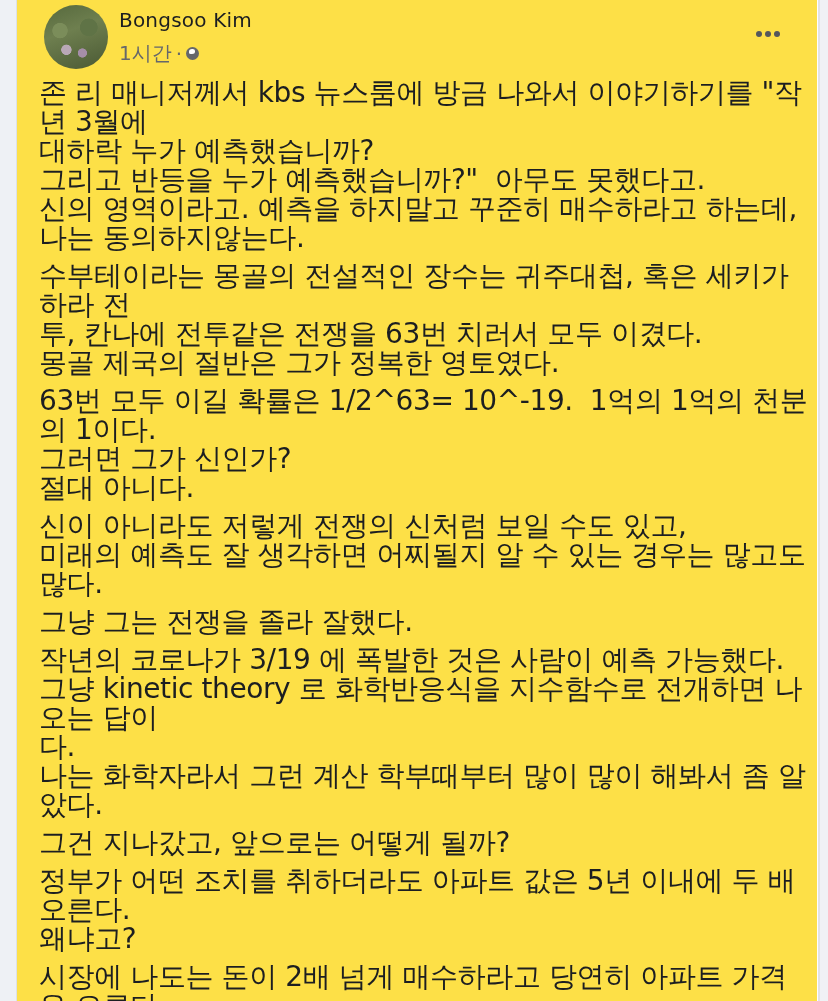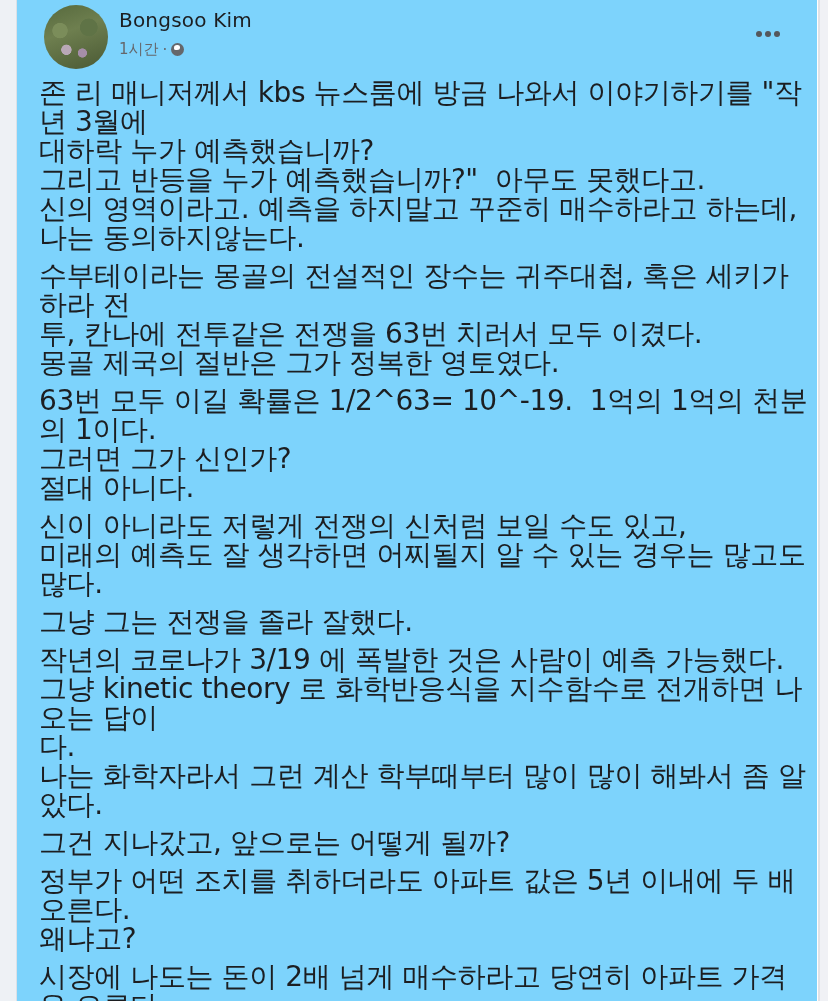--- a/index.html
+++ b/index.html
@@ -12,40 +12,40 @@
     .left-gutter {
       position: absolute; left: 0; top: 0; width: 16px; height: 1001px;
       background: #eef1f5; border-right: 1px solid #dde1e6;
     }
     .right-gutter {
       position: absolute; left: 818px; top: 0; width: 10px; height: 1001px;
       background: #f0f1f5; border-left: 2px solid #e1e2e6;
     }
     .post {
       position: absolute; left: 17px; top: 0; width: 800px; height: 1001px;
-      background: #7dd3fc;
+      background: #fde047;
     }
     .header { position: relative; height: 76px; }
     .avatar {
       position: absolute; left: 27px; top: 5px; width: 64px; height: 64px;
       border-radius: 50%;
       background:
         radial-gradient(circle at 35% 70%, #b9a8b6 0 8%, transparent 9%),
         radial-gradient(circle at 60% 75%, #a58ea8 0 7%, transparent 8%),
         radial-gradient(circle at 25% 40%, #7b8d5a 0 12%, transparent 13%),
         radial-gradient(circle at 70% 35%, #5f7346 0 14%, transparent 15%),
         linear-gradient(160deg, #56693d 0%, #6e7f4f 40%, #4a5934 100%);
     }
     .author {
       position: absolute; left: 102px; top: 8px;
       font-size: 20px; color: #1c1e21; letter-spacing: 0.2px;
     }
     .meta {
       position: absolute; left: 102px; top: 40px;
-      font-size: 15px; color: #65676b; display: flex; align-items: center; gap: 4px;
+      font-size: 20px; color: #65676b; display: flex; align-items: center; gap: 4px;
     }
     .globe {
       width: 13px; height: 13px; border-radius: 50%; background: #65676b;
       position: relative; display: inline-block;
     }
     .globe::after {
       content: ""; position: absolute; left: 3px; top: 2px; width: 6px; height: 5px;
       background: #fff; border-radius: 50% 40% 50% 30%;
     }
     .more {

